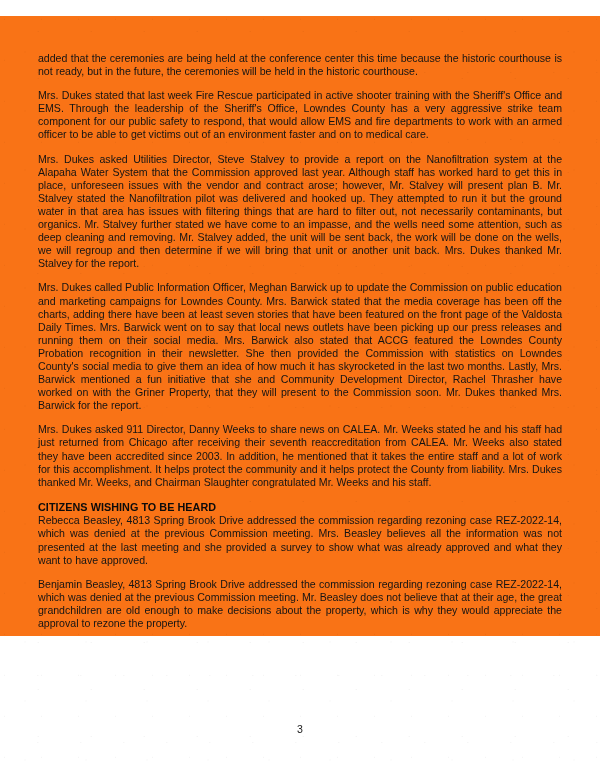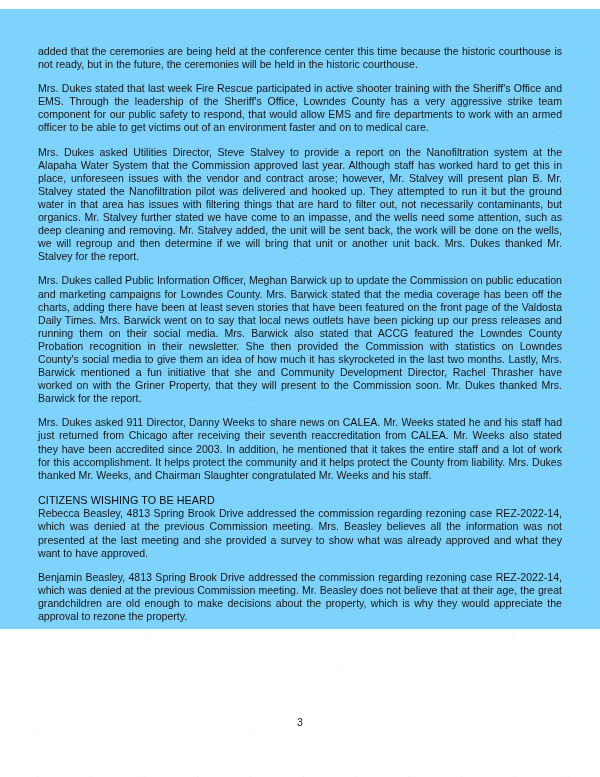--- a/index.html
+++ b/index.html
@@ -12,24 +12,24 @@
     background: #ffffff;
     font-family: "Liberation Sans", sans-serif;
     color: #111111;
     overflow: hidden;
     position: relative;
   }
 
   .page {
     position: absolute;
     left: 0;
-    top: 9px;
+    top: 16px;
     width: 600px;
     height: 620px;
-    background: #7dd3fc;
+    background: #f97316;
     box-sizing: border-box;
   }
 
   .content {
     position: absolute;
     left: 38px;
     top: 36px;
     width: 524px;
   }
 
@@ -41,21 +41,21 @@
     text-justify: inter-word;
     letter-spacing: -0.02px;
     color: #141414;
     word-spacing: 0.1px;
   }
 
   h2.section-heading {
     margin: 0 0 0 0;
     font-size: 10.8px;
     line-height: 14.5px;
-    font-weight: normal;
+    font-weight: bold;
     text-align: left;
     letter-spacing: 0.05px;
     color: #0b0b0b;
   }
 
   .page-number {
     position: absolute;
     left: 0;
     top: 707px;
     width: 600px;

